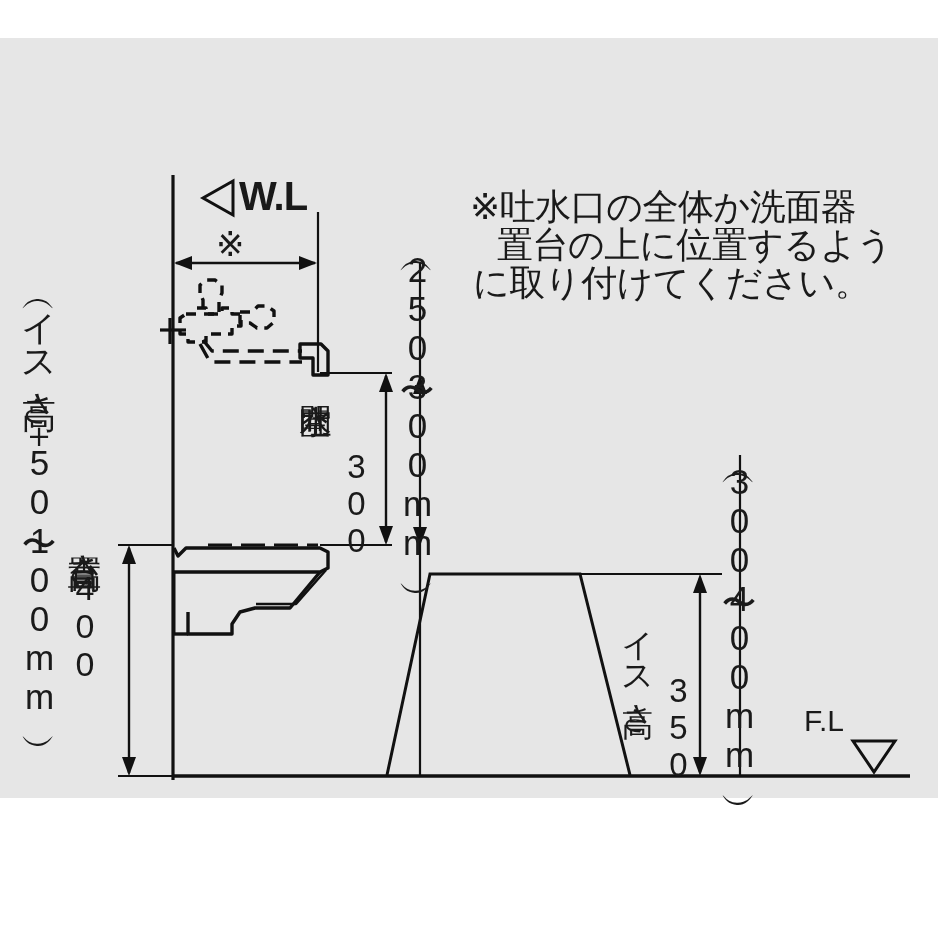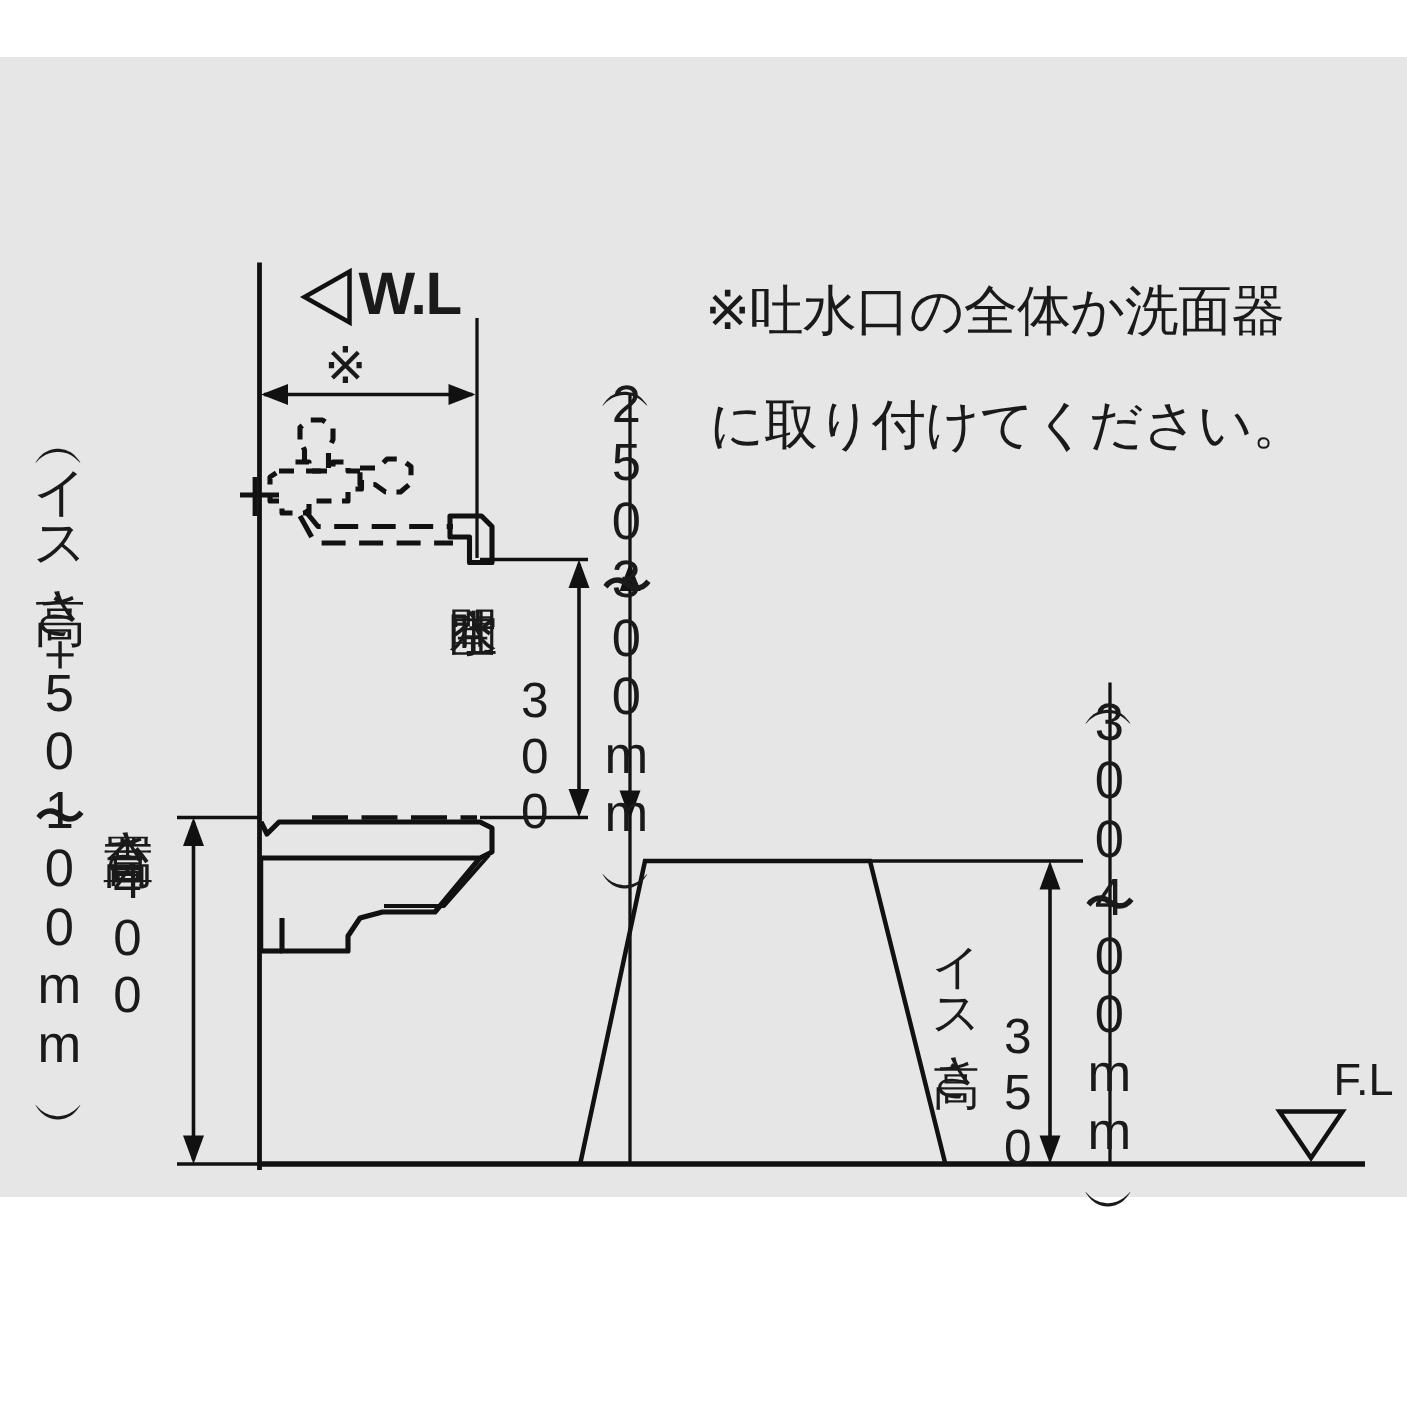--- a/index.html
+++ b/index.html
@@ -151,33 +151,34 @@
 
     <line x1="740" y1="455" x2="740" y2="776" stroke="#111111" stroke-width="2.2"></line>
 
   </svg>
 
   <div class="txt wl-label" style="left:239px; top:174px;">W.L</div>
 
   <div class="txt kome" style="left:216px; top:225px; font-size:34px;">※</div>
 
   <div class="note" style="left:470px; top:184px;">※吐水口の全体か洗面器</div>
+  <div class="note" style="left:497px; top:222px;">置台の上に位置するよう</div>
   <div class="note" style="left:473px; top:260px;">に取り付けてください。</div>
 
   <div class="vtxt" style="left:22px; top:288px; font-size:35px;">（イス高さ＋50〜100mm）</div>
 
   <div class="vtxt" style="left:68px; top:530px; font-size:34px;">置台高さ400</div>
 
   <div class="vtxt" style="left:300px; top:380px; font-size:32px;">吐水空間</div>
 
   <div class="vtxt" style="left:340px; top:448px; font-size:33px;">300</div>
 
   <div class="vtxt" style="left:400px; top:250px; font-size:35px;">（250〜300mm）</div>
 
   <div class="vtxt" style="left:622px; top:608px; font-size:32px;">イス高さ</div>
 
   <div class="vtxt" style="left:662px; top:672px; font-size:33px;">350</div>
 
   <div class="vtxt" style="left:722px; top:462px; font-size:35px;">（300〜400mm）</div>
 
-  <div class="txt fl-label" style="left:889px; top:704px;">F.L</div>
+  <div class="txt fl-label" style="left:804px; top:704px;">F.L</div>
 
 </div>
 
 </body></html>

